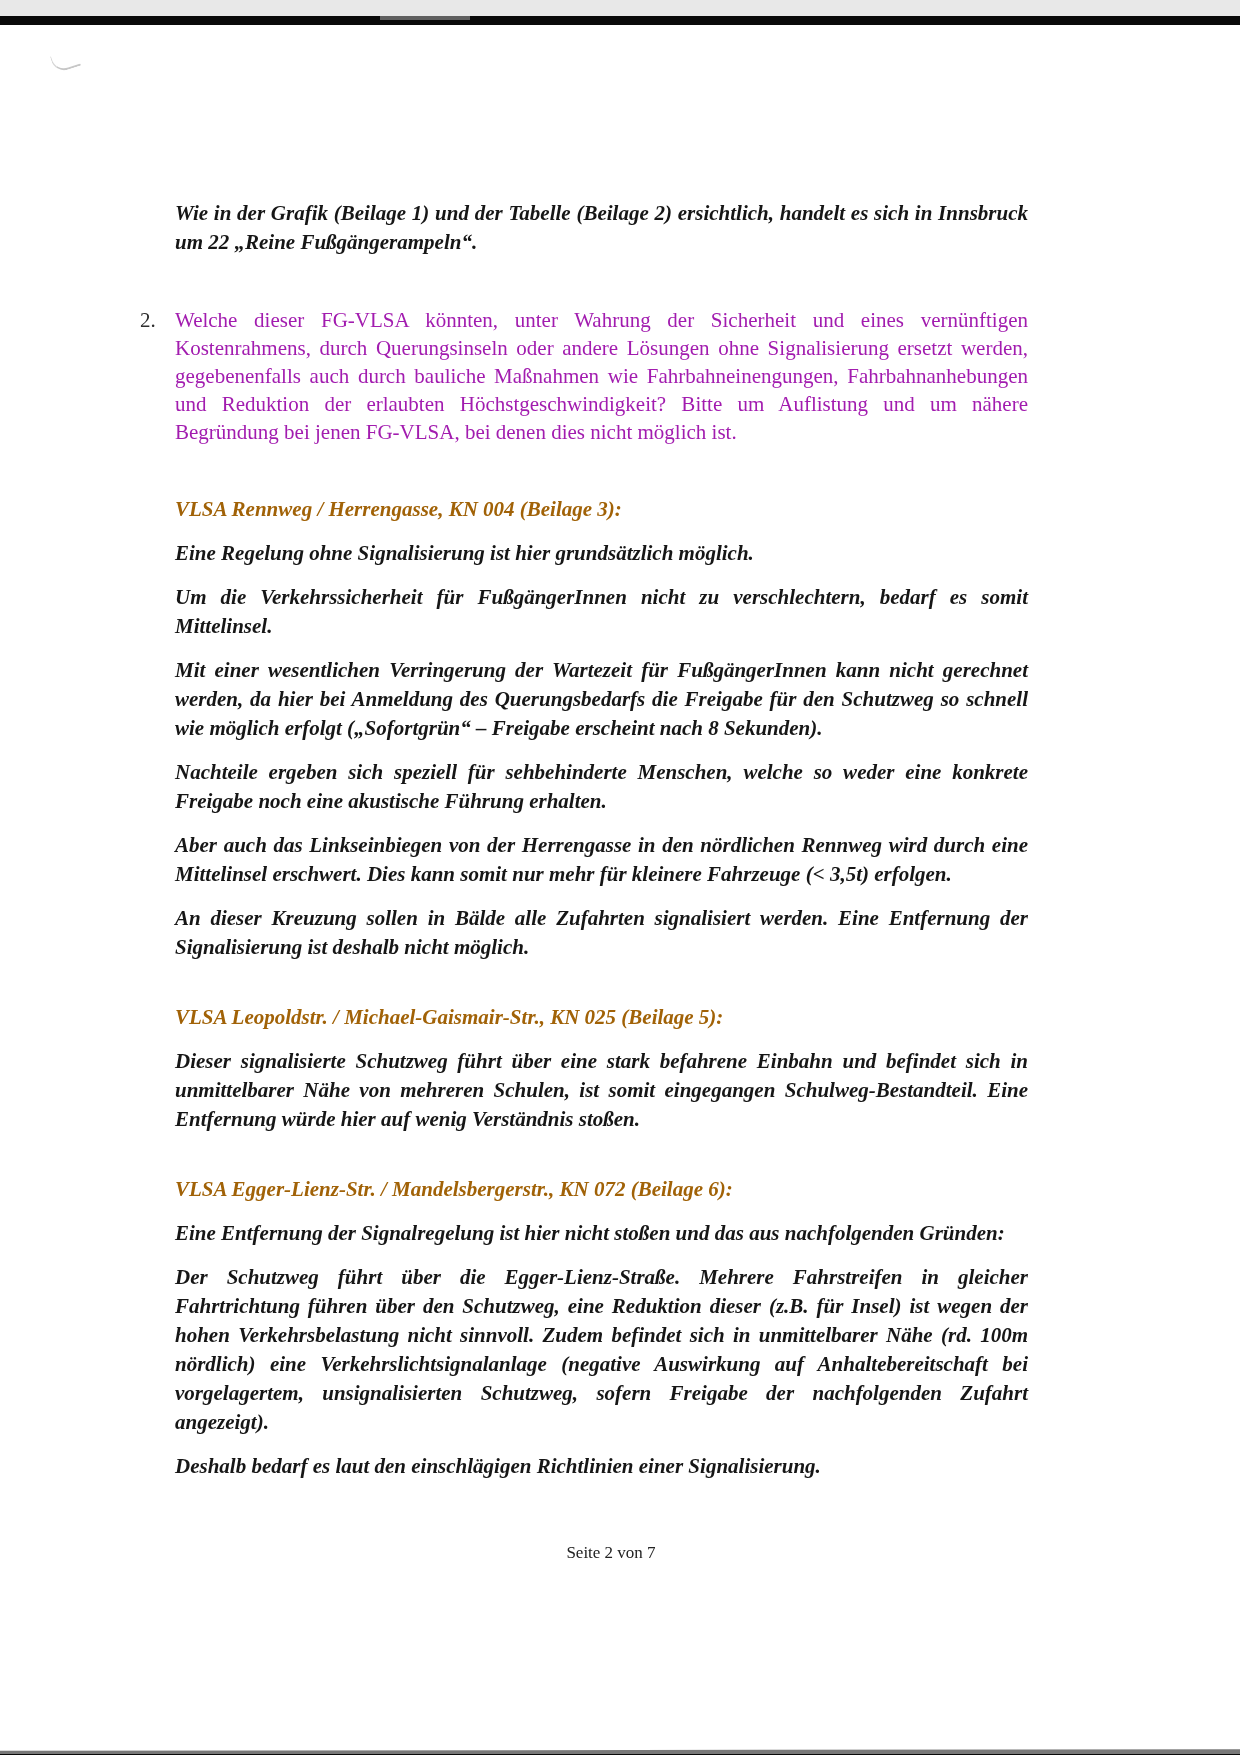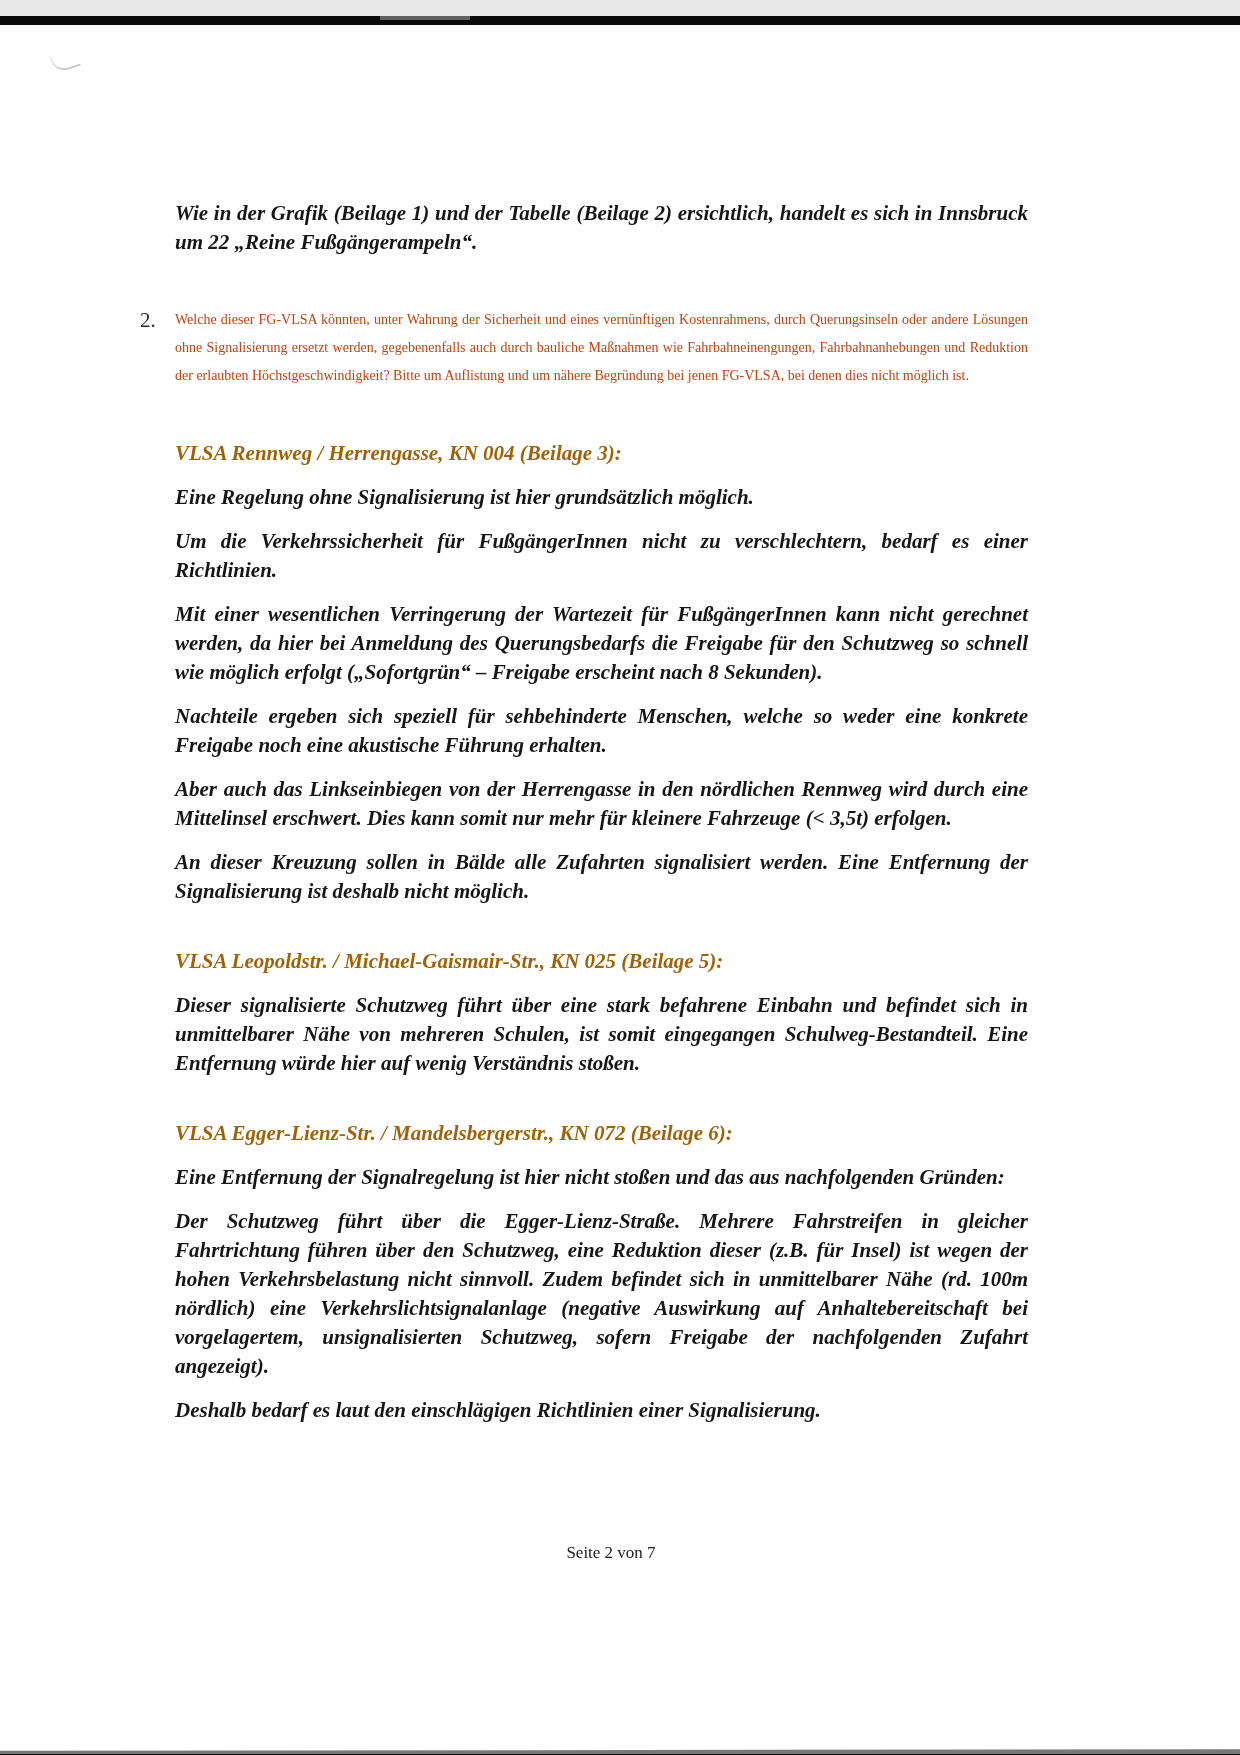--- a/index.html
+++ b/index.html
@@ -87,26 +87,26 @@
   .qnum {
     width: 35px;
     flex: 0 0 35px;
     font-size: 21px;
     line-height: 28px;
     font-weight: normal;
     color: #2e2e2e;
   }
   .qtext {
     flex: 1;
-    font-size: 14px;
+    font-size: 21px;
     line-height: 28px;
     font-weight: normal;
     font-style: normal;
     text-align: justify;
-    color: #c2410c;
+    color: #a21caf;
   }
   .footer {
     position: absolute;
     left: 0; right: 18px;
     top: 1527px;
     text-align: center;
     font-size: 17px;
     font-weight: normal;
     font-style: normal;
     color: #222222;
@@ -123,21 +123,21 @@
   <p class="answer intro-top">Wie in der Grafik (Beilage 1) und der Tabelle (Beilage 2) ersichtlich, handelt es sich in Innsbruck um 22 „Reine Fußgängerampeln“.</p>
 
   <div class="question-row">
     <span class="qnum">2.</span>
     <p class="qtext">Welche dieser FG-VLSA könnten, unter Wahrung der Sicherheit und eines vernünftigen Kostenrahmens, durch Querungsinseln oder andere Lösungen ohne Signalisierung ersetzt werden, gegebenenfalls auch durch bauliche Maßnahmen wie Fahrbahneinengungen, Fahrbahnanhebungen und Reduktion der erlaubten Höchstgeschwindigkeit? Bitte um Auflistung und um nähere Begründung bei jenen FG-VLSA, bei denen dies nicht möglich ist.</p>
   </div>
 
 
   <h3 class="section-heading first">VLSA Rennweg / Herrengasse, KN 004 (Beilage 3):</h3>
   <p class="answer">Eine Regelung ohne Signalisierung ist hier grundsätzlich möglich.</p>
-  <p class="answer">Um die Verkehrssicherheit für FußgängerInnen nicht zu verschlechtern, bedarf es einer Richtlinien.</p>
+  <p class="answer">Um die Verkehrssicherheit für FußgängerInnen nicht zu verschlechtern, bedarf es somit Mittelinsel.</p>
   <p class="answer">Mit einer wesentlichen Verringerung der Wartezeit für FußgängerInnen kann nicht gerechnet werden, da hier bei Anmeldung des Querungsbedarfs die Freigabe für den Schutzweg so schnell wie möglich erfolgt („Sofortgrün“ – Freigabe erscheint nach 8 Sekunden).</p>
   <p class="answer">Nachteile ergeben sich speziell für sehbehinderte Menschen, welche so weder eine konkrete Freigabe noch eine akustische Führung erhalten.</p>
   <p class="answer">Aber auch das Linkseinbiegen von der Herrengasse in den nördlichen Rennweg wird durch eine Mittelinsel erschwert. Dies kann somit nur mehr für kleinere Fahrzeuge (&lt; 3,5t) erfolgen.</p>
 
   <p class="answer">An dieser Kreuzung sollen in Bälde alle Zufahrten signalisiert werden. Eine Entfernung der Signalisierung ist deshalb nicht möglich.</p>
 
   <h3 class="section-heading">VLSA Leopoldstr. / Michael-Gaismair-Str., KN 025 (Beilage 5):</h3>
   <p class="answer">Dieser signalisierte Schutzweg führt über eine stark befahrene Einbahn und befindet sich in unmittelbarer Nähe von mehreren Schulen, ist somit eingegangen Schulweg-Bestandteil. Eine Entfernung würde hier auf wenig Verständnis stoßen.</p>
 
   <h3 class="section-heading">VLSA Egger-Lienz-Str. / Mandelsbergerstr., KN 072 (Beilage 6):</h3>

